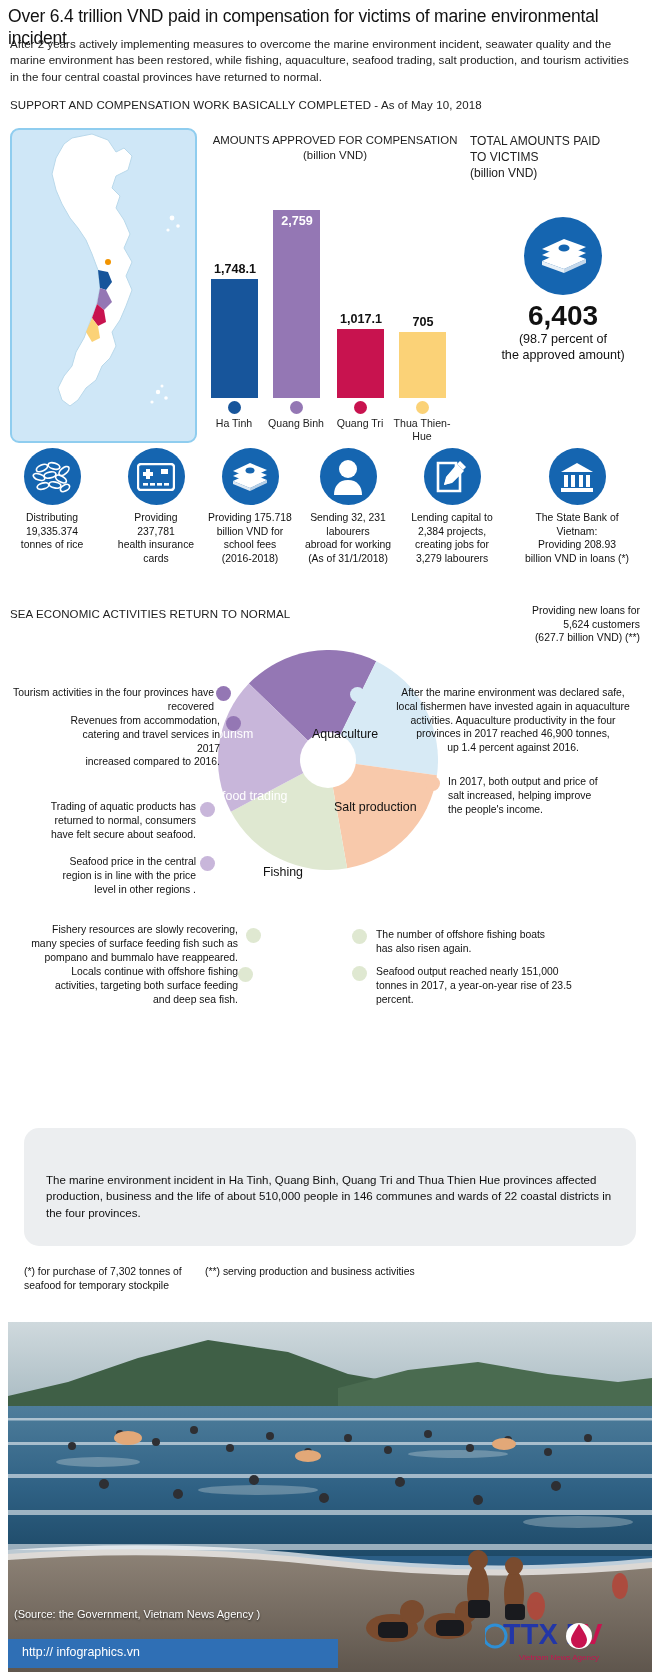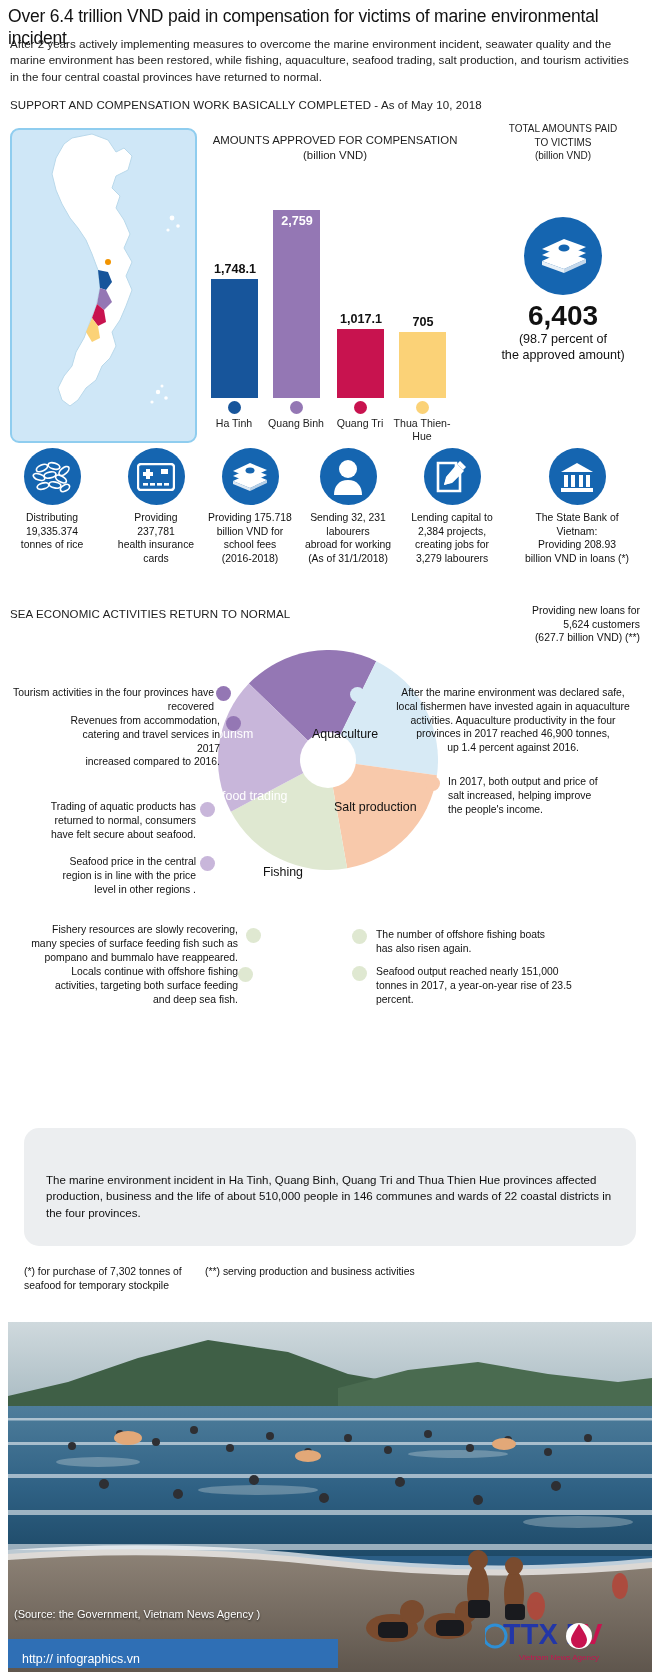--- a/index.html
+++ b/index.html
@@ -36,22 +36,22 @@
     overflow:hidden;
   }
   .map-svg { position:absolute; left:0; top:0; }
 
   
   .chart-title {
     position:absolute; left:207px; top:133px; width:256px;
     text-align:center; font-size:11.4px; line-height:1.35; color:#222;
   }
   .total-title {
-    position:absolute; left:470px; top:122px; width:186px;
-    text-align:center; font-size:10px; line-height:1.35; color:#222;
+    position:absolute; left:470px; top:133px; width:186px;
+    font-size:12px; line-height:1.35; color:#222;
   }
   .bars {
     position:absolute; left:207px; top:180px; width:256px; height:218px;
   }
   .bar-col {
     position:absolute; bottom:0; width:35px;
   }
   .bar-val {
     position:absolute; width:90px; left:-21px; text-align:center;
     font-size:12.6px; font-weight:bold; color:#111; bottom:100%;
@@ -135,21 +135,21 @@
 
   
   .photo { position:absolute; left:8px; top:1322px; width:644px; height:350px; overflow:hidden; background:#2b5e86; }
   .photo svg { display:block; }
   .source-txt {
     position:absolute; left:14px; top:1608px; font-size:11px; color:#fff;
     text-shadow:0 1px 2px rgba(0,0,0,.7);
   }
   .url-bar {
     position:absolute; left:8px; top:1639px; width:330px; height:29px;
-    background:#2f6fb5; color:#fff; font-size:12.4px; padding:13px 0 0 14px;
+    background:#2f6fb5; color:#fff; font-size:12.4px; padding:6px 0 0 14px;
   }
   .logo {
     position:absolute; right:20px; top:1612px; width:155px; height:54px;
   }
 </style>
 </head>
 <body>
 
 <div class="page">
 

